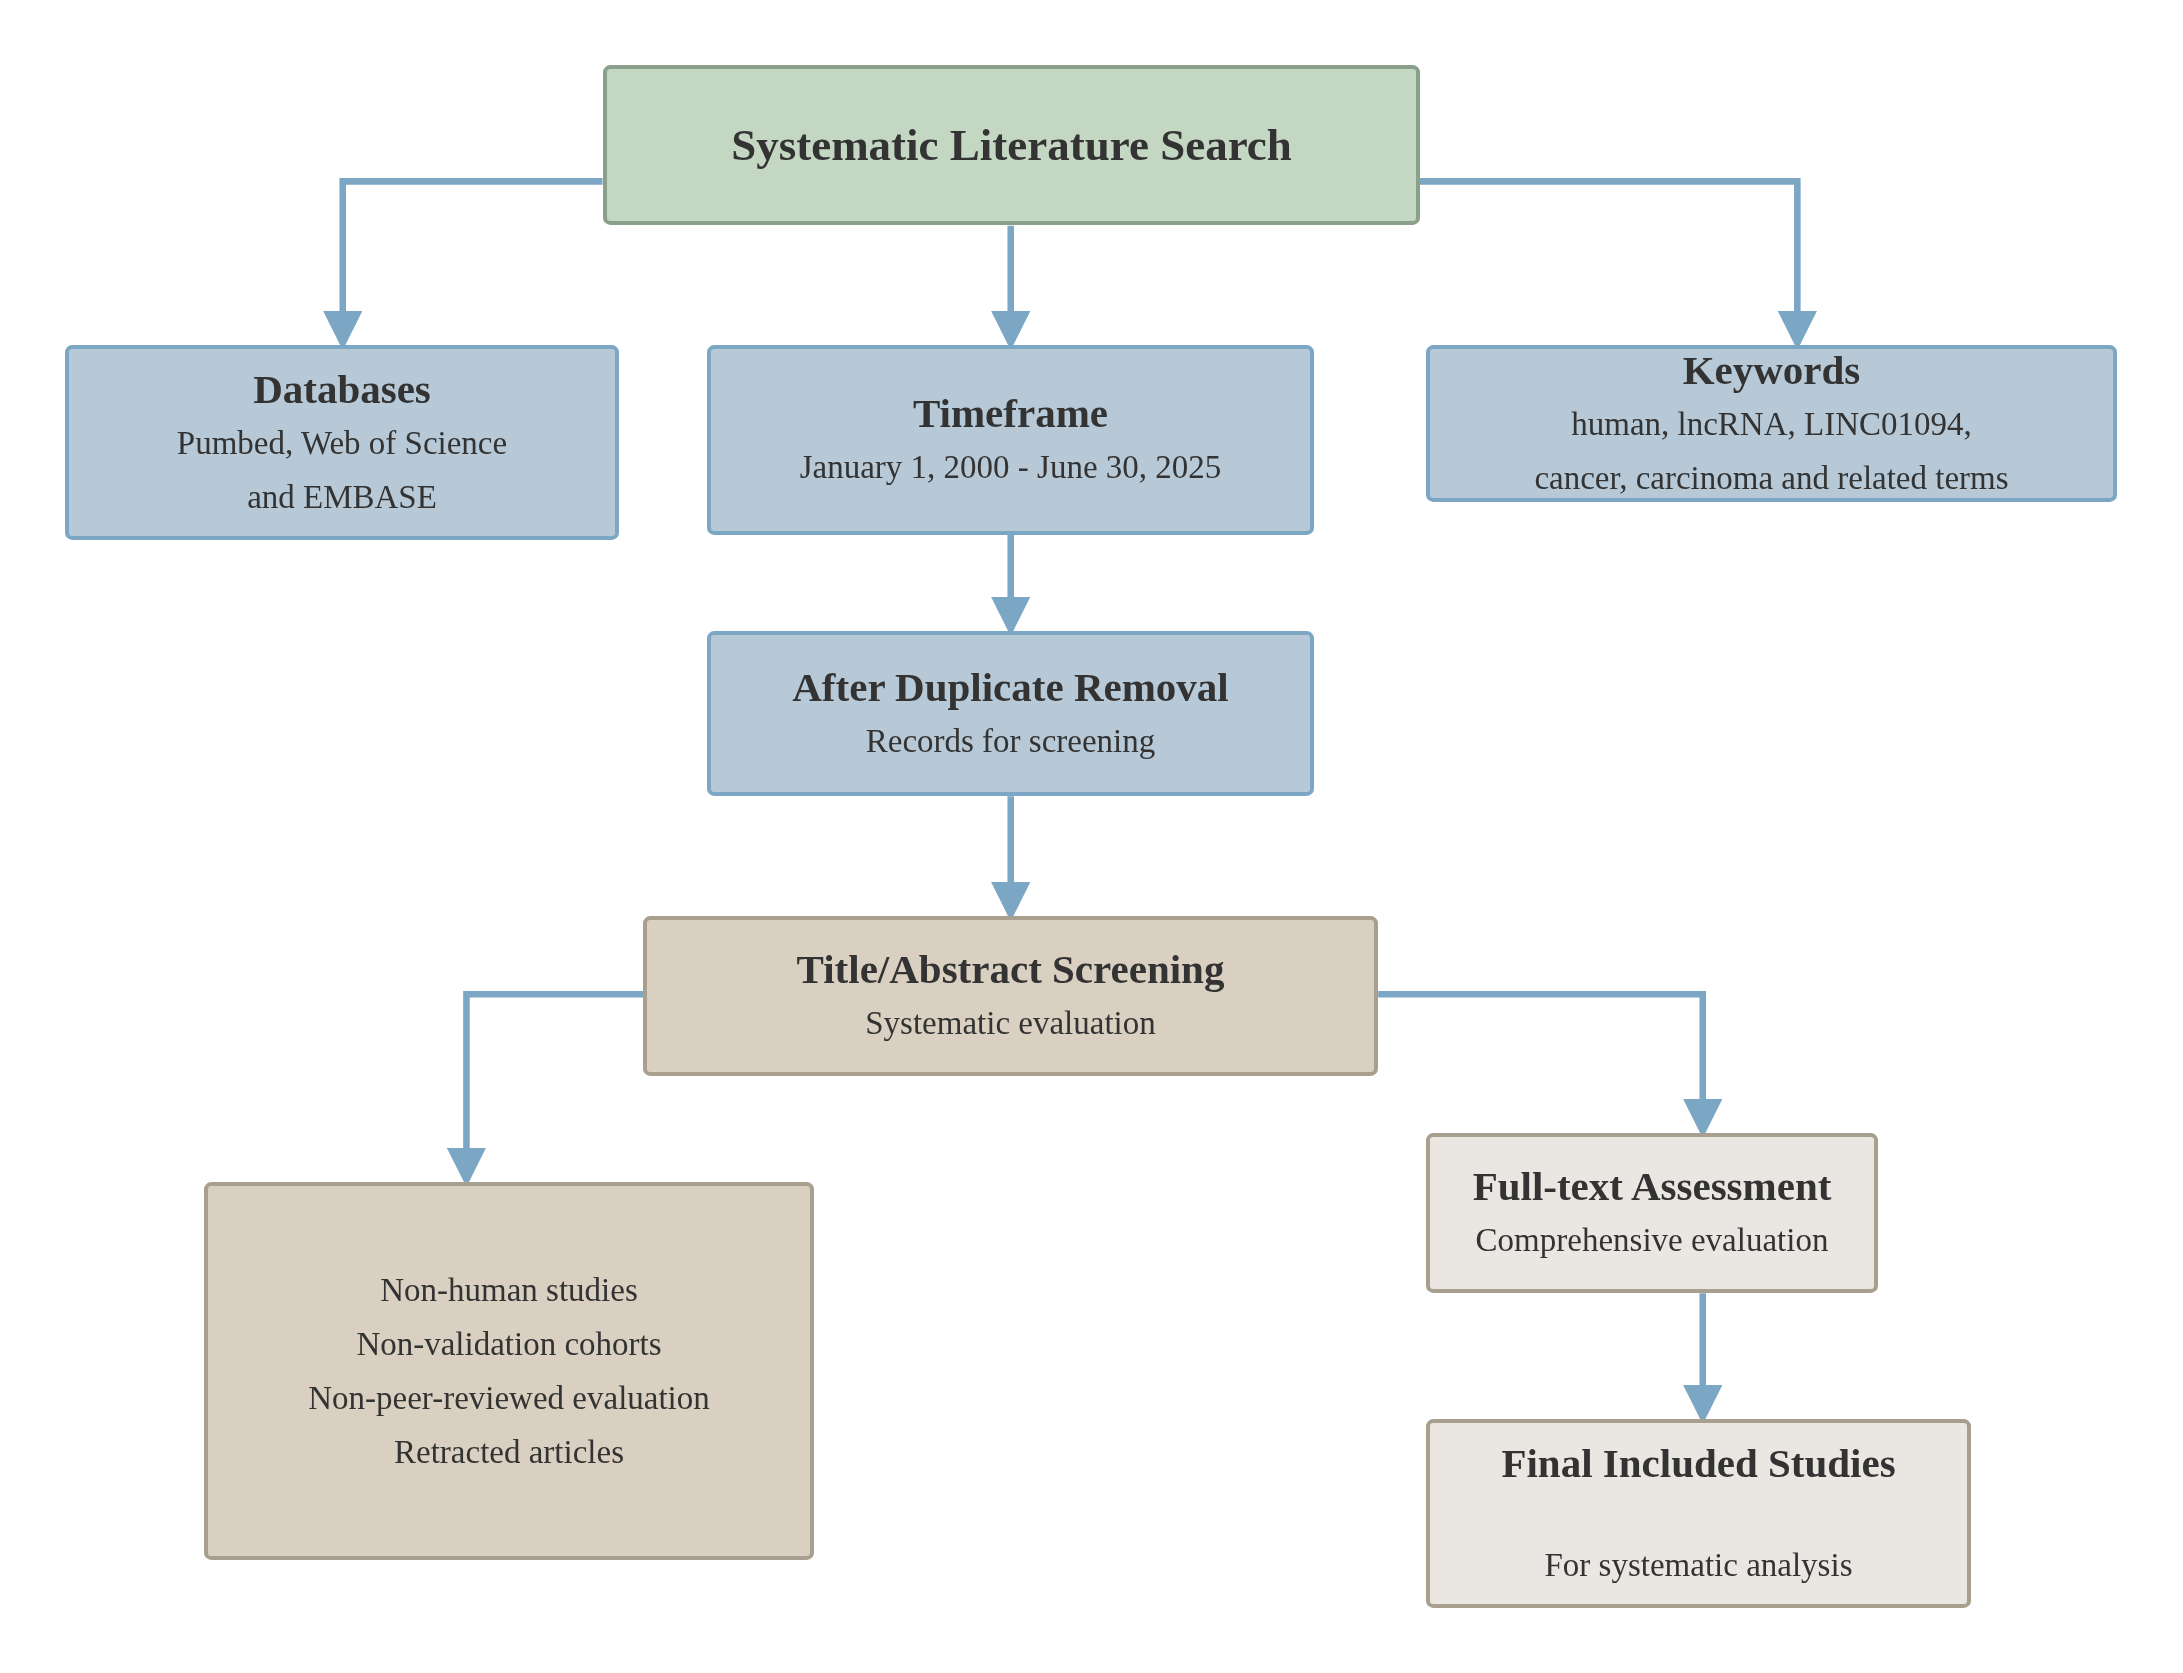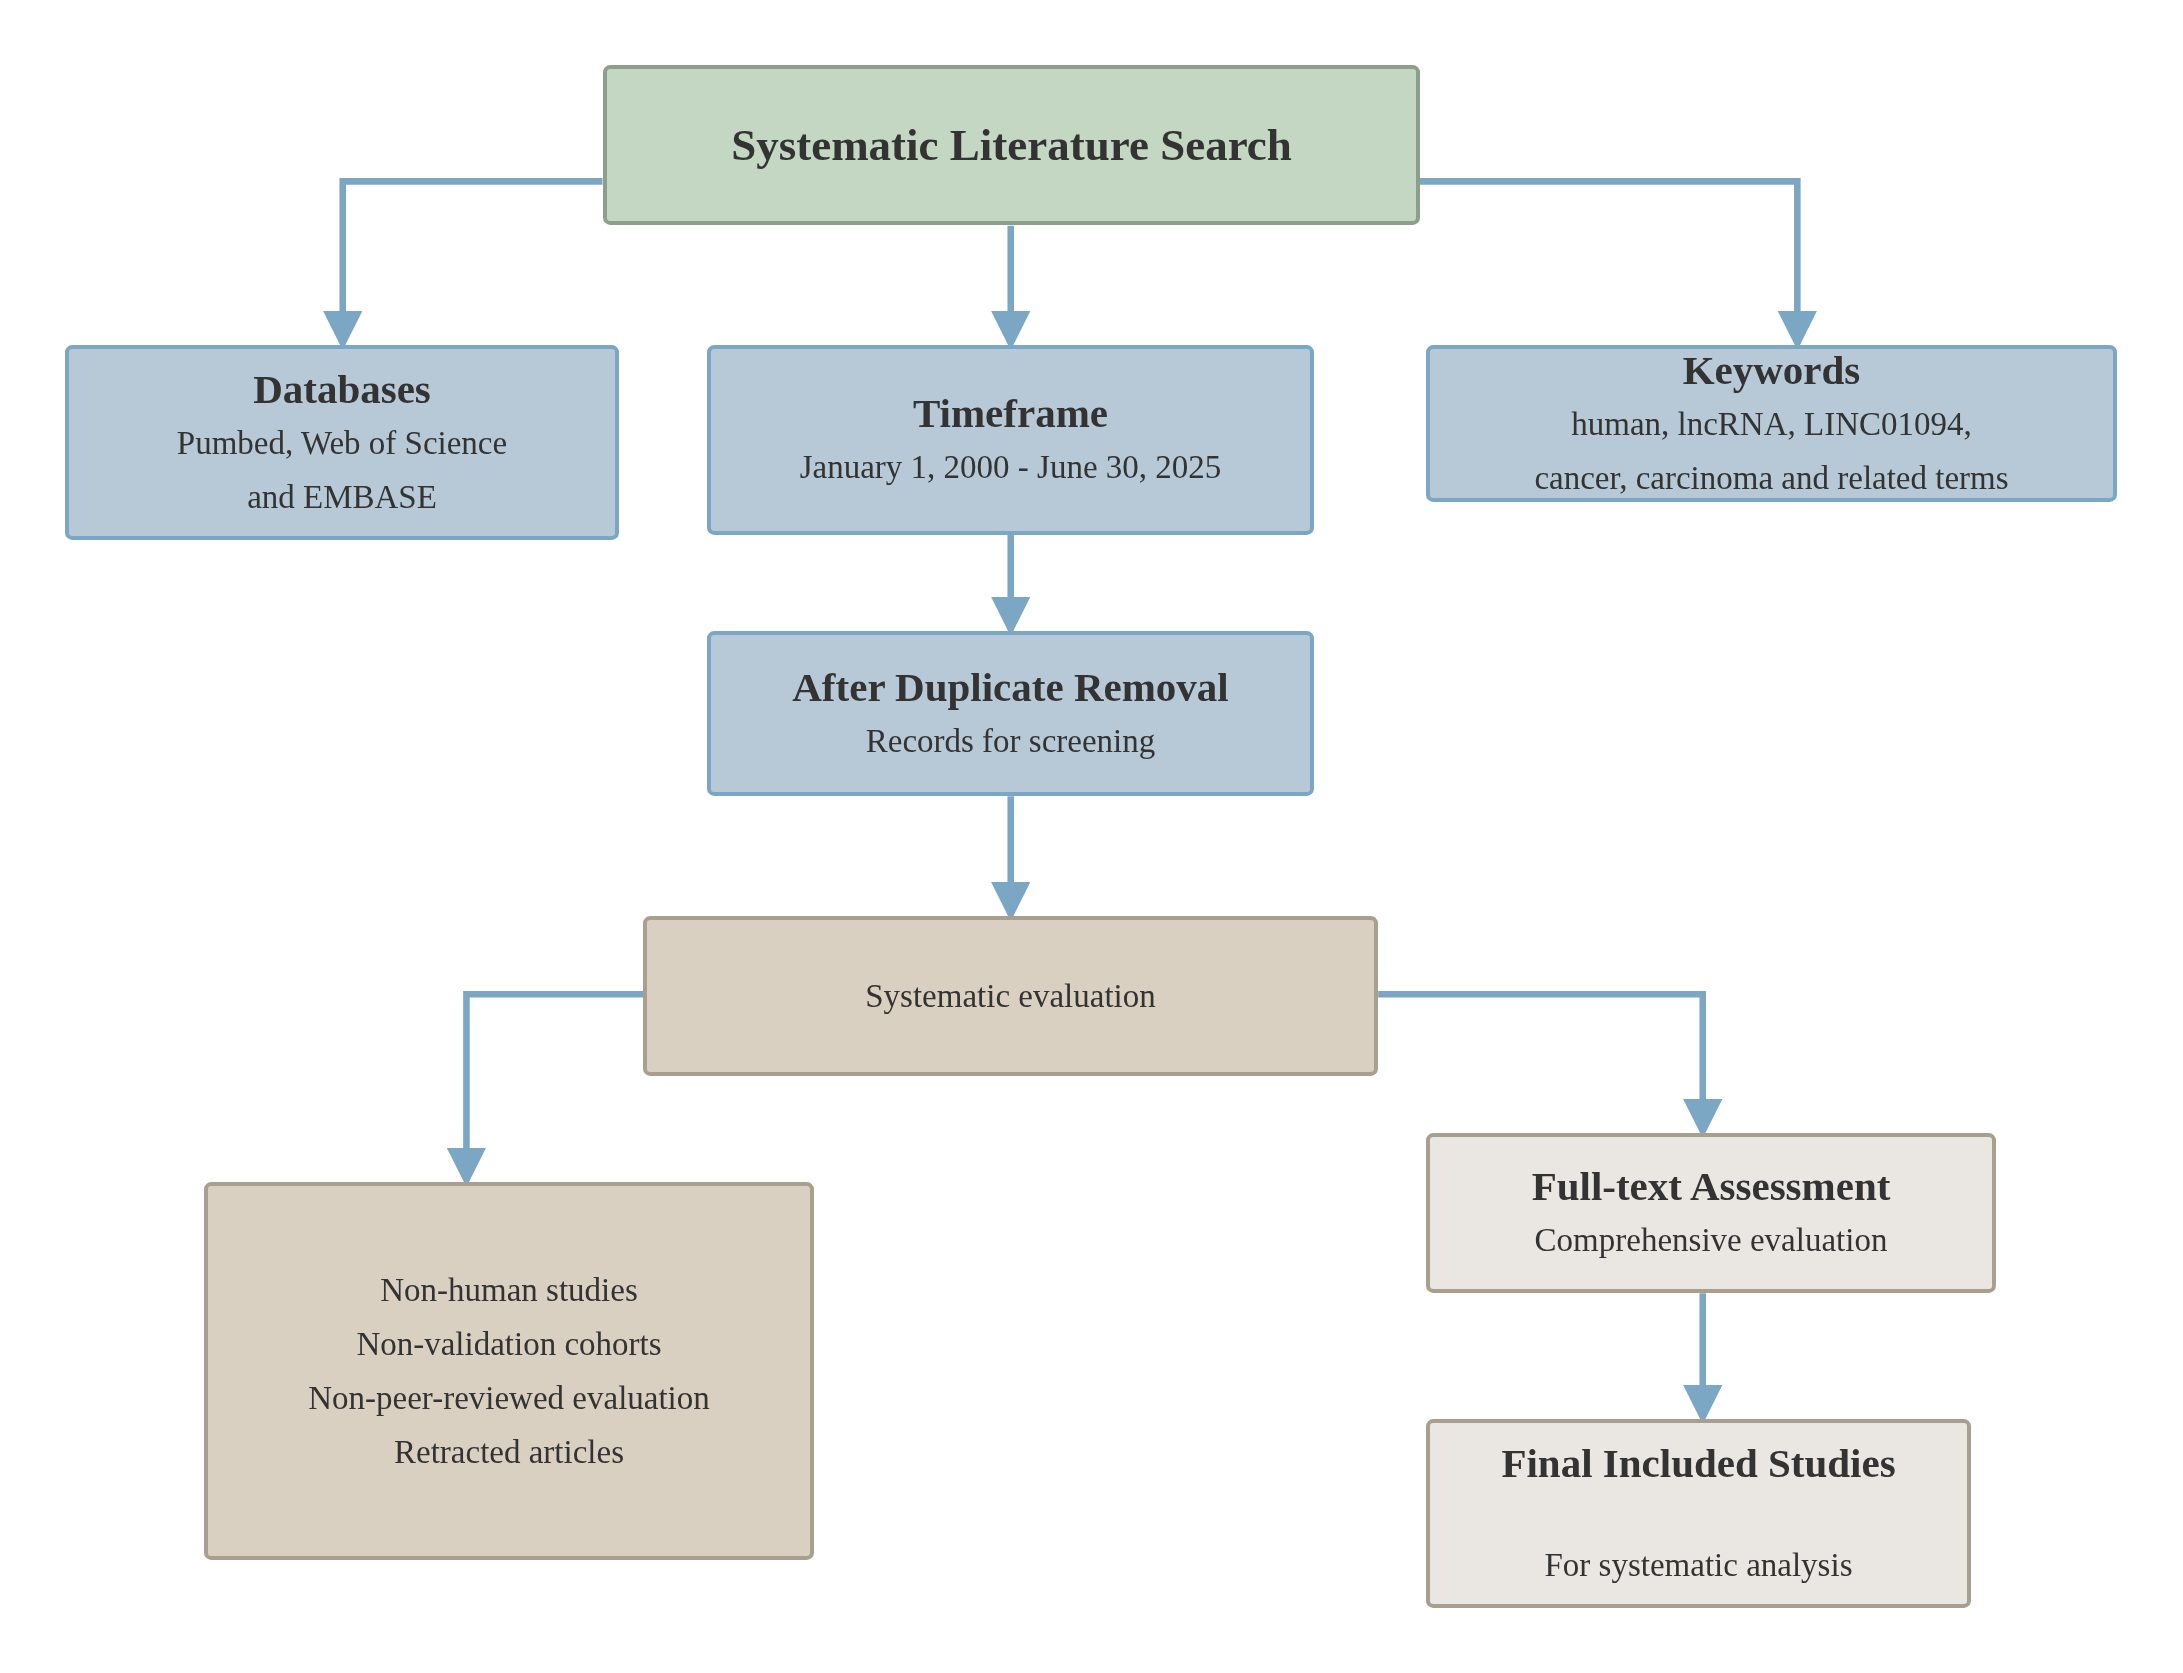--- a/index.html
+++ b/index.html
@@ -58,31 +58,32 @@
   <div class="line">human, lncRNA, LINC01094,</div>
   <div class="line">cancer, carcinoma and related terms</div>
 </div>
 
 <div class="box blue" style="left:707px;top:631px;width:607px;height:165px;">
   <div class="title">After Duplicate Removal</div>
   <div class="line">Records for screening</div>
 </div>
 
 <div class="box tan" style="left:643px;top:916px;width:735px;height:160px;">
+  <div class="title">Title/Abstract Screening</div>
   <div class="line">Systematic evaluation</div>
 </div>
 
 <div class="box tan" style="left:204px;top:1182px;width:610px;height:378px;">
   <div class="line">Non-human studies</div>
   <div class="line">Non-validation cohorts</div>
   <div class="line">Non-peer-reviewed evaluation</div>
   <div class="line">Retracted articles</div>
 </div>
 
-<div class="box light" style="left:1426px;top:1133px;width:570px;height:160px;">
+<div class="box light" style="left:1426px;top:1133px;width:452px;height:160px;">
   <div class="title">Full-text Assessment</div>
   <div class="line">Comprehensive evaluation</div>
 </div>
 
 <div class="box light" style="left:1426px;top:1419px;width:545px;height:189px;gap:48px;">
   <div class="title">Final Included Studies</div>
   <div class="line">For systematic analysis</div>
 </div>
 
 

